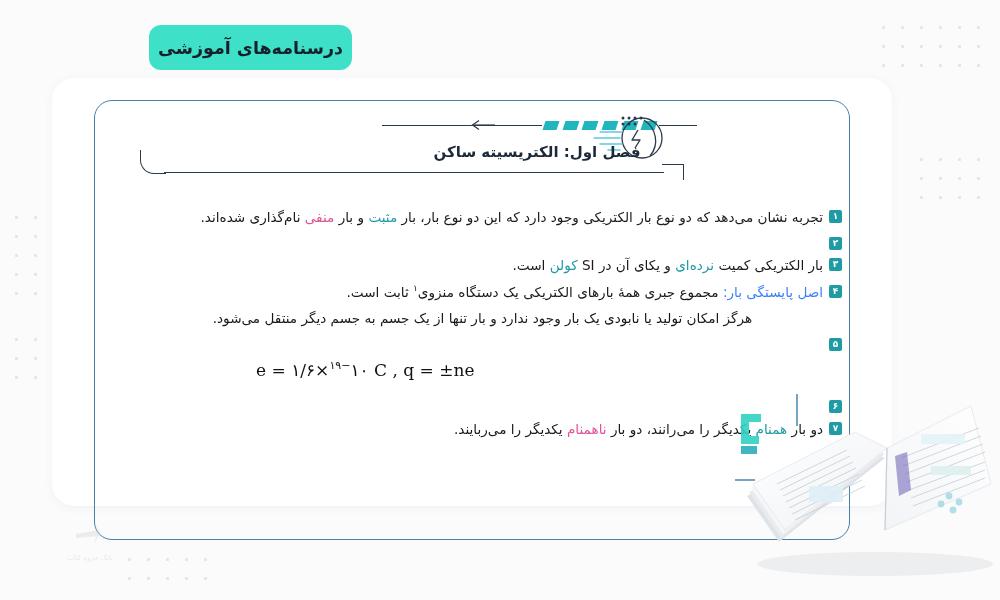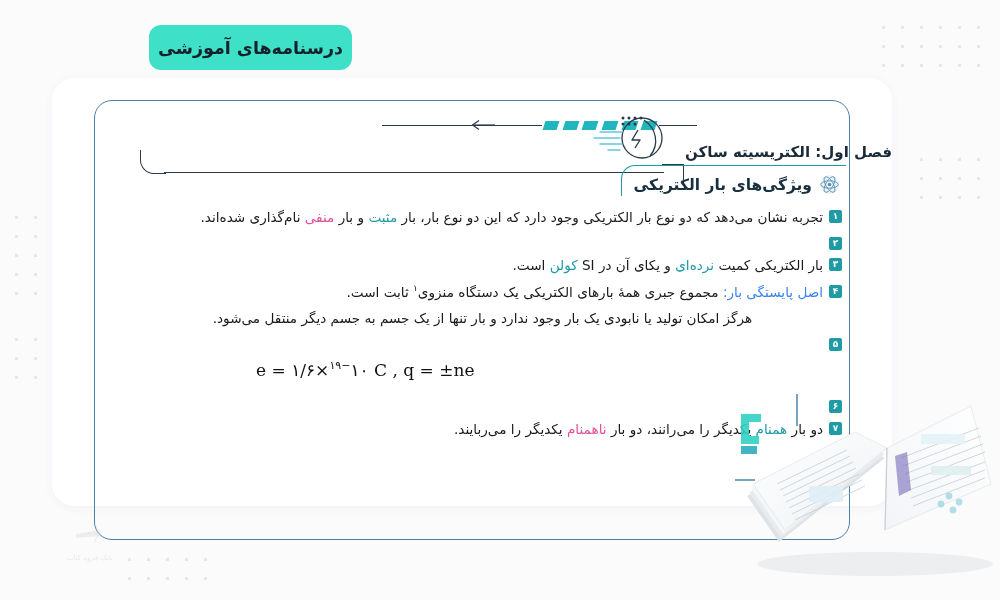--- a/index.html
+++ b/index.html
@@ -126,21 +126,21 @@
     position: absolute;
     top: 4px;
     left: 536px;
     width: 82px;
     height: 52px;
   }
   .ch-title {
     position: absolute;
     top: 36px;
     left: 0; right: 0;
-    text-align: right;
+    text-align: center;
     padding-left: 130px;
   }
   .ch-title span {
     font-size: 15px;
     font-weight: bold;
     color: #1b2a38;
     direction: rtl;
   }
   .ch-rule-bottom {
     position: absolute;
@@ -355,32 +355,20 @@
 
     <div class="ch-title">
       <span>فصل اول: الکتریسیته ساکن</span>
     </div>
 
     <div class="ch-hook-left"></div>
     <div class="ch-rule-bottom"></div>
     <div class="ch-hook-right"></div>
   </div>
 
-  <div class="section-title-wrap">
-    <span class="atom-icon">
-      <svg width="21" height="21" viewBox="0 0 24 24">
-        <circle cx="12" cy="12" r="11" fill="#eaf4f8"></circle>
-        <ellipse cx="12" cy="12" rx="10" ry="4.2" fill="none" stroke="#5b8fb0" stroke-width="1"></ellipse>
-        <ellipse cx="12" cy="12" rx="10" ry="4.2" fill="none" stroke="#5b8fb0" stroke-width="1" transform="rotate(60 12 12)"></ellipse>
-        <ellipse cx="12" cy="12" rx="10" ry="4.2" fill="none" stroke="#5b8fb0" stroke-width="1" transform="rotate(120 12 12)"></ellipse>
-        <circle cx="12" cy="12" r="2" fill="#5b8fb0"></circle>
-      </svg>
-    </span>
-    <span class="section-title">ویژگی‌های بار الکتریکی</span>
-  </div>
 
   <div class="content">
     <div id="items-before">
         <div class="line">
           <span class="num">١</span>
           <span class="txt"><span>تجربه نشان می‌دهد که دو نوع بار الکتریکی وجود دارد که این دو نوع بار، بار </span><span class="t">مثبت</span><span> و بار </span><span class="p">منفی</span><span> نام‌گذاری شده‌اند.</span></span>
         </div>
         <div class="line">
           <span class="num">٢</span>
         </div>

